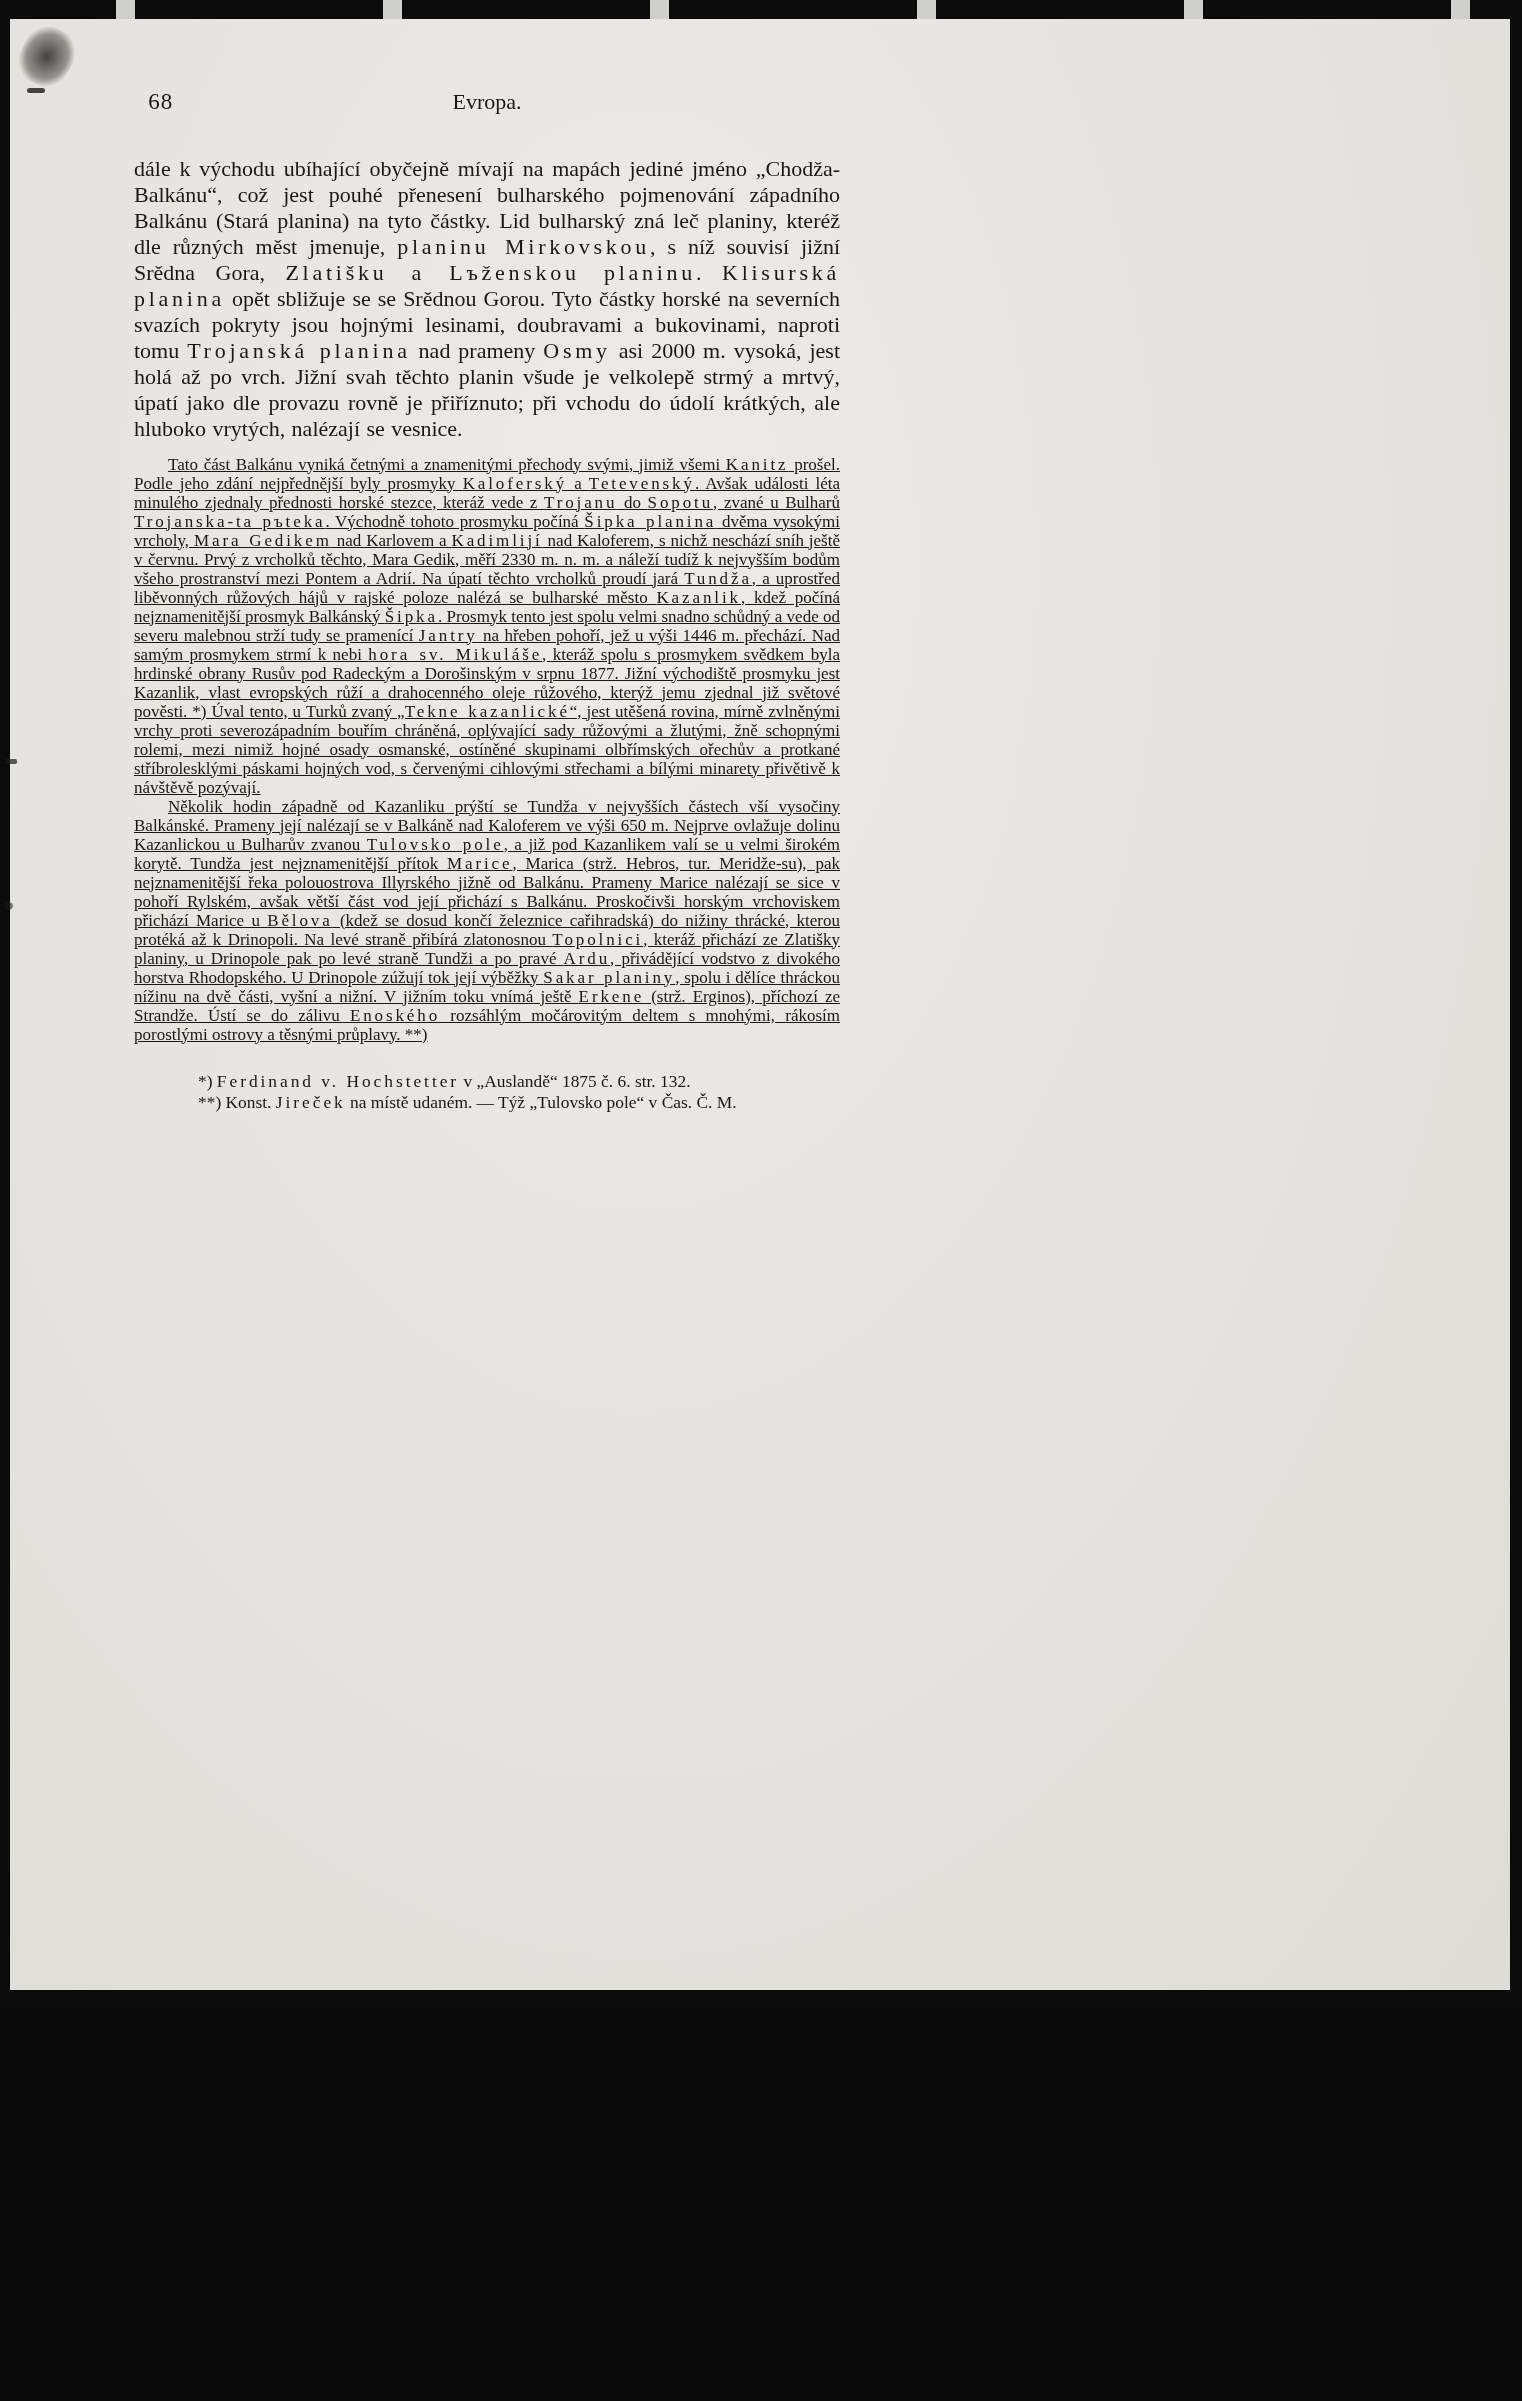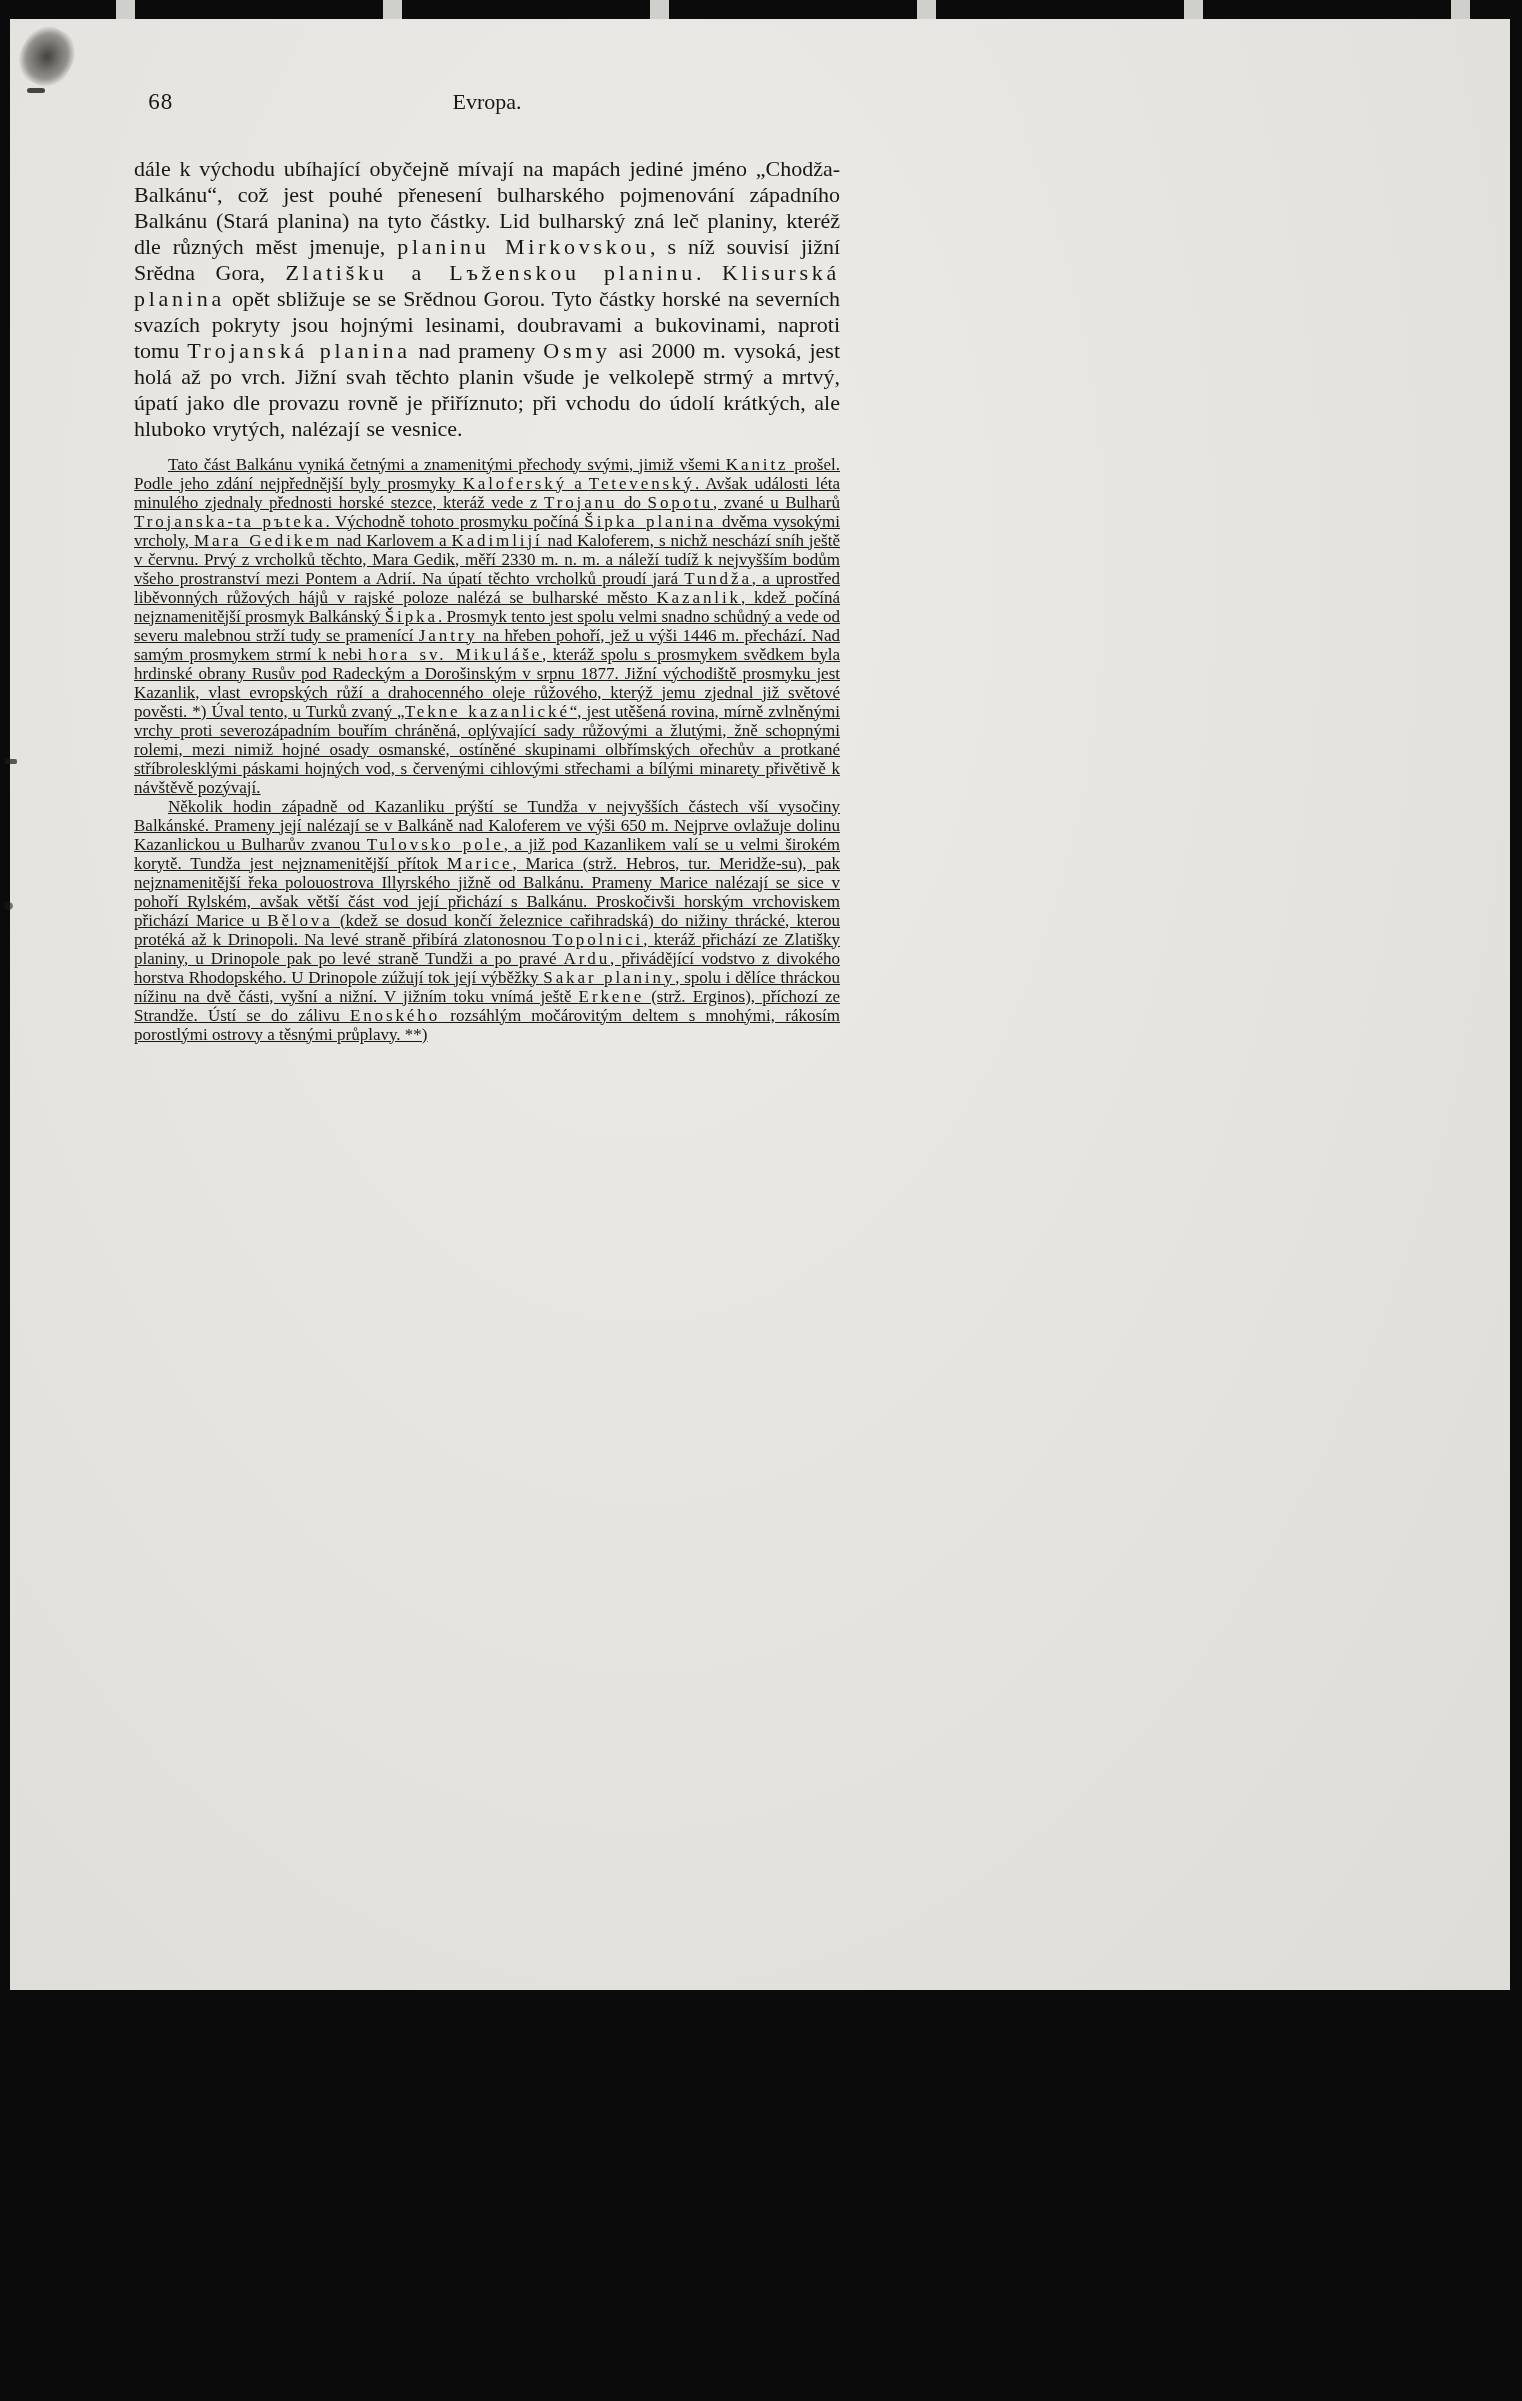--- a/index.html
+++ b/index.html
@@ -117,16 +117,20 @@
       <span class="pagenum">68</span>
       <span class="runhead">Evropa.</span>
     </div>
 
     <p class="main"><span>dále k východu ubíhající obyčejně mívají na mapách jediné jméno „Chodža-Balkánu“, což jest pouhé přenesení bulharského pojmenování západního Balkánu (Stará planina) na tyto částky. Lid bulharský zná leč planiny, kteréž dle různých měst jmenuje, </span><span class="sp">planinu Mirkovskou</span><span>, s níž souvisí jižní Srědna Gora, </span><span class="sp">Zlatišku a Lъženskou planinu</span><span>. </span><span class="sp">Klisurská planina</span><span> opět sbližuje se se Srědnou Gorou. Tyto částky horské na severních svazích pokryty jsou hojnými lesinami, doubravami a bukovinami, naproti tomu </span><span class="sp">Trojanská planina</span><span> nad prameny </span><span class="sp">Osmy</span><span> asi 2000 m. vysoká, jest holá až po vrch. Jižní svah těchto planin všude je velkolepě strmý a mrtvý, úpatí jako dle provazu rovně je přiříznuto; při vchodu do údolí krátkých, ale hluboko vrytých, nalézají se vesnice.</span></p>
 
     <p class="small small-first"><span>Tato část Balkánu vyniká četnými a znamenitými přechody svými, jimiž všemi </span><span class="sp">Kanitz</span><span> prošel. Podle jeho zdání nejpřednější byly prosmyky </span><span class="sp">Kaloferský</span><span> a </span><span class="sp">Tetevenský</span><span>. Avšak události léta minulého zjednaly přednosti horské stezce, kteráž vede z </span><span class="sp">Trojanu</span><span> do </span><span class="sp">Sopotu</span><span>, zvané u Bulharů </span><span class="sp">Trojanska-ta pъteka</span><span>. Východně tohoto prosmyku počíná </span><span class="sp">Šipka planina</span><span> dvěma vysokými vrcholy, </span><span class="sp">Mara Gedikem</span><span> nad Karlovem a </span><span class="sp">Kadimlijí</span><span> nad Kaloferem, s nichž neschází sníh ještě v červnu. Prvý z vrcholků těchto, Mara Gedik, měří 2330 m. n. m. a náleží tudíž k nejvyšším bodům všeho prostranství mezi Pontem a Adrií. Na úpatí těchto vrcholků proudí jará </span><span class="sp">Tundža</span><span>, a uprostřed liběvonných růžových hájů v rajské poloze nalézá se bulharské město </span><span class="sp">Kazanlik</span><span>, kdež počíná nejznamenitější prosmyk Balkánský </span><span class="sp">Šipka</span><span>. Prosmyk tento jest spolu velmi snadno schůdný a vede od severu malebnou strží tudy se pramenící </span><span class="sp">Jantry</span><span> na hřeben pohoří, jež u výši 1446 m. přechází. Nad samým prosmykem strmí k nebi </span><span class="sp">hora sv. Mikuláše</span><span>, kteráž spolu s prosmykem svědkem byla hrdinské obrany Rusův pod Radeckým a Dorošinským v srpnu 1877. Jižní východiště prosmyku jest Kazanlik, vlast evropských růží a drahocenného oleje růžového, kterýž jemu zjednal již světové pověsti. *) Úval tento, u Turků zvaný „</span><span class="sp">Tekne kazanlické</span><span>“, jest utěšená rovina, mírně zvlněnými vrchy proti severozápadním bouřím chráněná, oplývající sady růžovými a žlutými, žně schopnými rolemi, mezi nimiž hojné osady osmanské, ostíněné skupinami olbřímských ořechův a protkané stříbrolesklými páskami hojných vod, s červenými cihlovými střechami a bílými minarety přivětivě k návštěvě pozývají.</span></p>
 
     <p class="small"><span>Několik hodin západně od Kazanliku prýští se Tundža v nejvyšších částech vší vysočiny Balkánské. Prameny její nalézají se v Balkáně nad Kaloferem ve výši 650 m. Nejprve ovlažuje dolinu Kazanlickou u Bulharův zvanou </span><span class="sp">Tulovsko pole</span><span>, a již pod Kazanlikem valí se u velmi širokém korytě. Tundža jest nejznamenitější přítok </span><span class="sp">Marice</span><span>, Marica (strž. Hebros, tur. Meridže-su), pak nejznamenitější řeka polouostrova Illyrského jižně od Balkánu. Prameny Marice nalézají se sice v pohoří Rylském, avšak větší část vod její přichází s Balkánu. Proskočivši horským vrchoviskem přichází Marice u </span><span class="sp">Bělova</span><span> (kdež se dosud končí železnice cařihradská) do nižiny thrácké, kterou protéká až k Drinopoli. Na levé straně přibírá zlatonosnou </span><span class="sp">Topolnici</span><span>, kteráž přichází ze Zlatišky planiny, u Drinopole pak po levé straně Tundži a po pravé </span><span class="sp">Ardu</span><span>, přivádějící vodstvo z divokého horstva Rhodopského. U Drinopole zúžují tok její výběžky </span><span class="sp">Sakar planiny</span><span>, spolu i dělíce thráckou nížinu na dvě části, vyšní a nižní. V jižním toku vnímá ještě </span><span class="sp">Erkene</span><span> (strž. Erginos), příchozí ze Strandže. Ústí se do zálivu </span><span class="sp">Enoského</span><span> rozsáhlým močárovitým deltem s mnohými, rákosím porostlými ostrovy a těsnými průplavy. **)</span></p>
 
+    <div class="footnotes">
+      <p class="footnote"><span>*) </span><span class="sp">Ferdinand v. Hochstetter</span><span> v „Auslandě“ 1875 č. 6. str. 132.</span></p>
+      <p class="footnote"><span>**) Konst. </span><span class="sp">Jireček</span><span> na místě udaném. — Týž „Tulovsko pole“ v Čas. Č. M.</span></p>
+    </div>
 
   </div>
 </div>
 
 
 </body></html>

